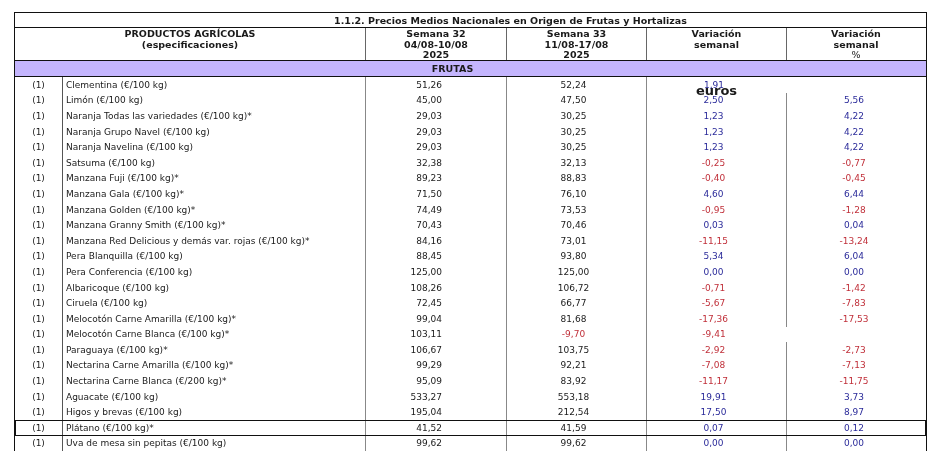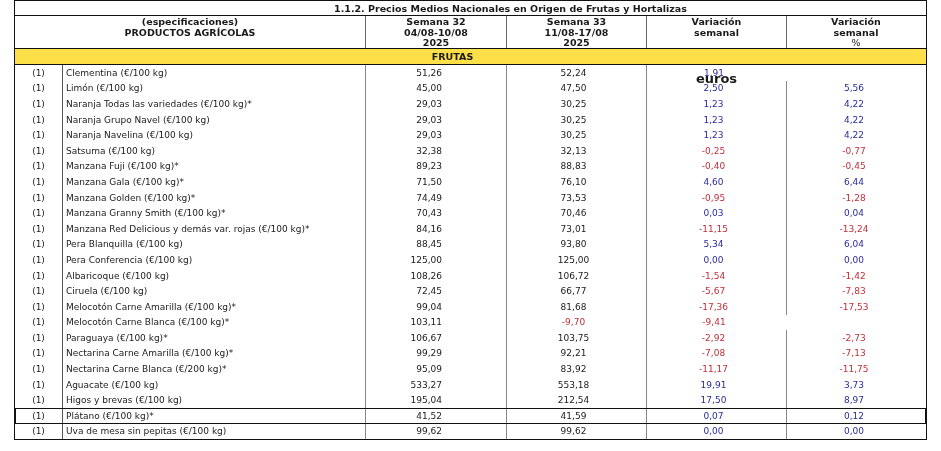--- a/index.html
+++ b/index.html
@@ -1,28 +1,28 @@
 <!DOCTYPE html>
 <html><head>
 <meta charset="utf-8">
 <style>
   html, body { margin: 0; padding: 0; background: #ffffff; }
   body { width: 941px; height: 451px; position: relative; overflow: hidden;
          font-family: "DejaVu Sans", sans-serif; color: #1a1a1a; }
-  .tbl { position: absolute; left: 14px; top: 0; width: 913px; }
+  .tbl { position: absolute; left: 14px; top: 12px; width: 913px; }
   .title-row { height: 16px; border: 1.5px solid #111; border-bottom: 1px solid #111;
                box-sizing: border-box; font-size: 9.5px; font-weight: bold;
                display: flex; align-items: center; justify-content: center; }
   .title-row span { margin-left: 80px; }
   .hdr { display: flex; height: 33px; border-left: 1.5px solid #111; border-right: 1.5px solid #111;
          border-bottom: 1.5px solid #111; box-sizing: border-box; }
   .hdr .c { font-size: 9.5px; font-weight: bold; text-align: center; line-height: 10.5px;
             padding-top: 1px; box-sizing: border-box; border-right: 1px solid #666; }
   .hdr .c:last-child { border-right: none; }
-  .band { height: 16px; background: #fde047; border-left: 1.5px solid #111; border-right: 1.5px solid #111;
+  .band { height: 16px; background: #c4b5fd; border-left: 1.5px solid #111; border-right: 1.5px solid #111;
           border-bottom: 1.5px solid #111; box-sizing: border-box; font-size: 9.5px; font-weight: bold;
           display: flex; align-items: center; justify-content: center; }
   .band span { margin-left: -36px; }
   .rows { border-left: 1.5px solid #111; border-right: 1.5px solid #111; border-bottom: 1.5px solid #111;
           box-sizing: border-box; }
   .row { display: flex; height: 15.6px; box-sizing: border-box; font-size: 9px; align-items: center; }
   .row.boxed { outline: 1.5px solid #111; outline-offset: -1px; position: relative; z-index: 2; }
   .row .c { height: 100%; display: flex; align-items: center; box-sizing: border-box; border-right: 1px solid #888; }
   .row .c:last-child { border-right: none; }
   .w-code { width: 48px; justify-content: center; border-right: 1px solid #555 !important; }
@@ -42,22 +42,22 @@
 </head>
 <body>
 
 <div class="tbl">
   <div class="title-row">
     <span>1.1.2. Precios Medios Nacionales en Origen de Frutas y Hortalizas</span>
   </div>
 
   <div class="hdr">
     <div class="c h-prod">
+      <div>PRODUCTOS AGRÍCOLAS</div>
       <div>(especificaciones)</div>
-      <div>PRODUCTOS AGRÍCOLAS</div>
     </div>
     <div class="c h-s32">
       <div>Semana 32</div>
       <div>04/08-10/08</div>
       <div>2025</div>
     </div>
     <div class="c h-s33">
       <div>Semana 33</div>
       <div>11/08-17/08</div>
       <div>2025</div>
@@ -180,21 +180,21 @@
     <div class="c w-s32">125,00</div>
     <div class="c w-s33">125,00</div>
     <div class="c w-ve pos">0,00</div>
     <div class="c w-vp pos">0,00</div>
   </div>
       <div class="row">
     <div class="c w-code">(1)</div>
     <div class="c w-name">Albaricoque (€/100 kg)</div>
     <div class="c w-s32">108,26</div>
     <div class="c w-s33">106,72</div>
-    <div class="c w-ve neg">-1,54</div>
+    <div class="c w-ve neg">-0,71</div>
     <div class="c w-vp neg">-1,42</div>
   </div>
       <div class="row">
     <div class="c w-code">(1)</div>
     <div class="c w-name">Ciruela (€/100 kg)</div>
     <div class="c w-s32">72,45</div>
     <div class="c w-s33">66,77</div>
     <div class="c w-ve neg">-5,67</div>
     <div class="c w-vp neg">-7,83</div>
   </div>

